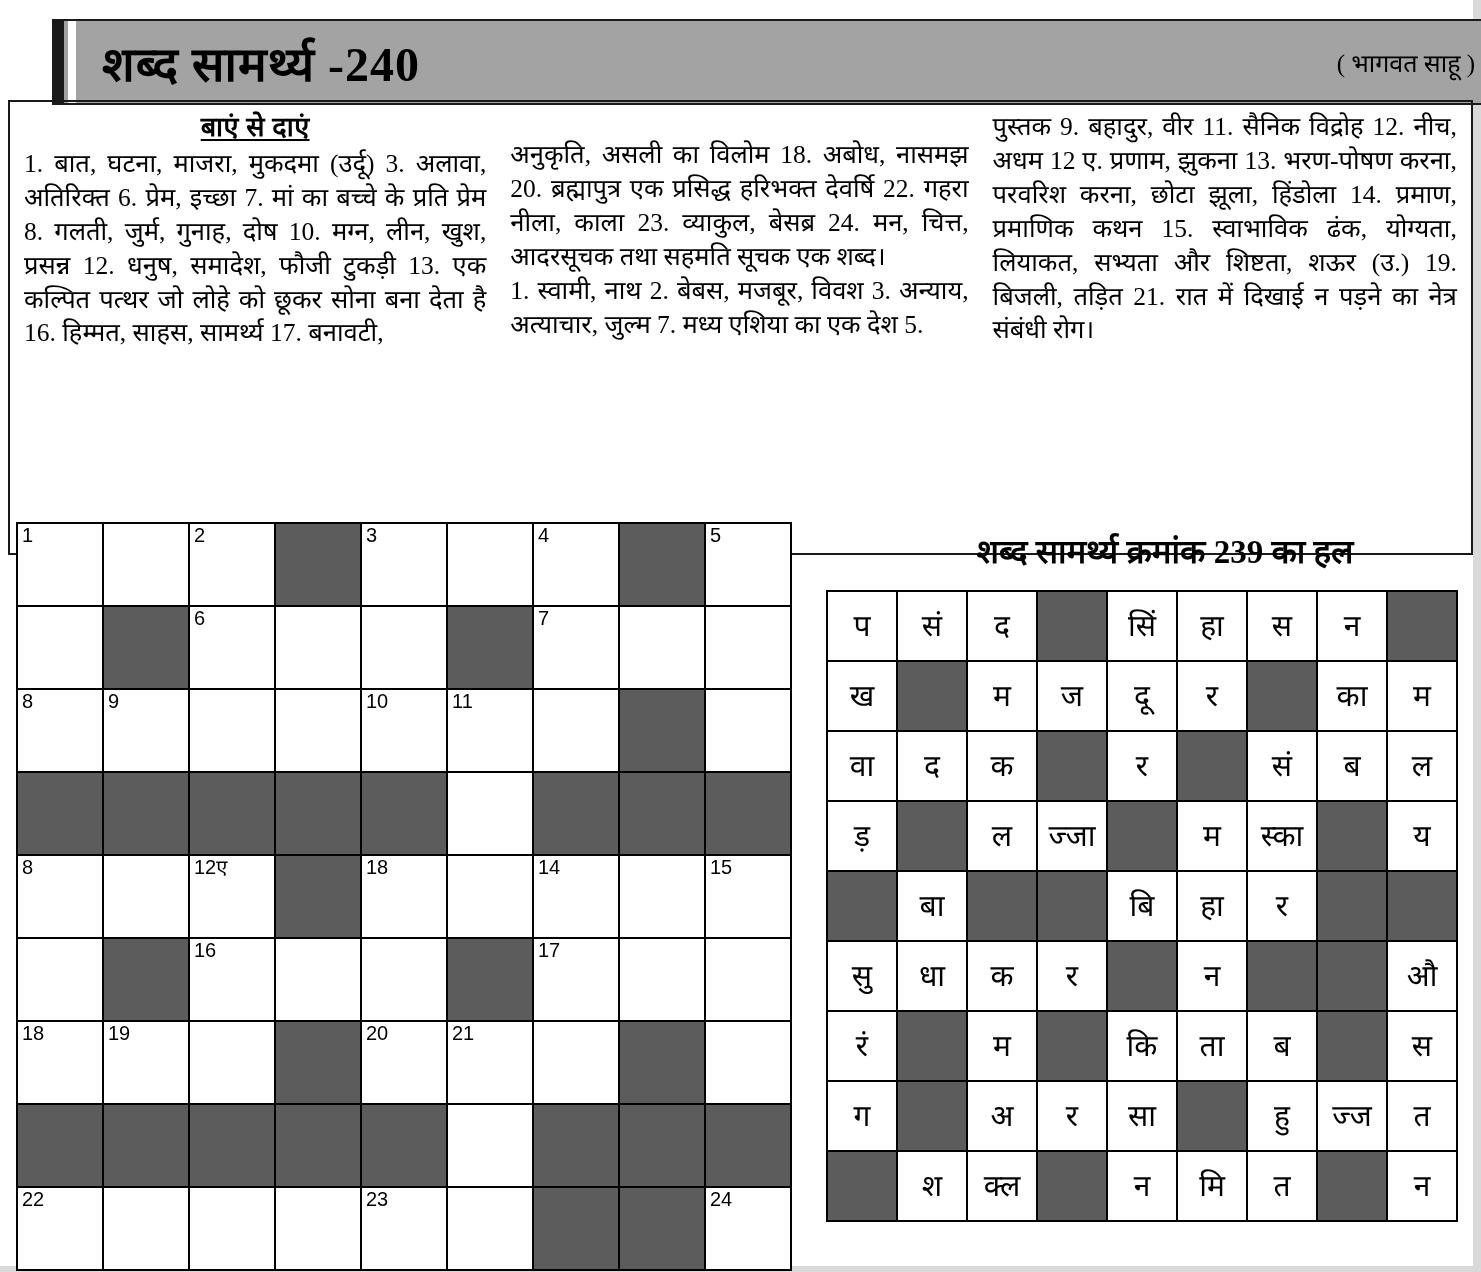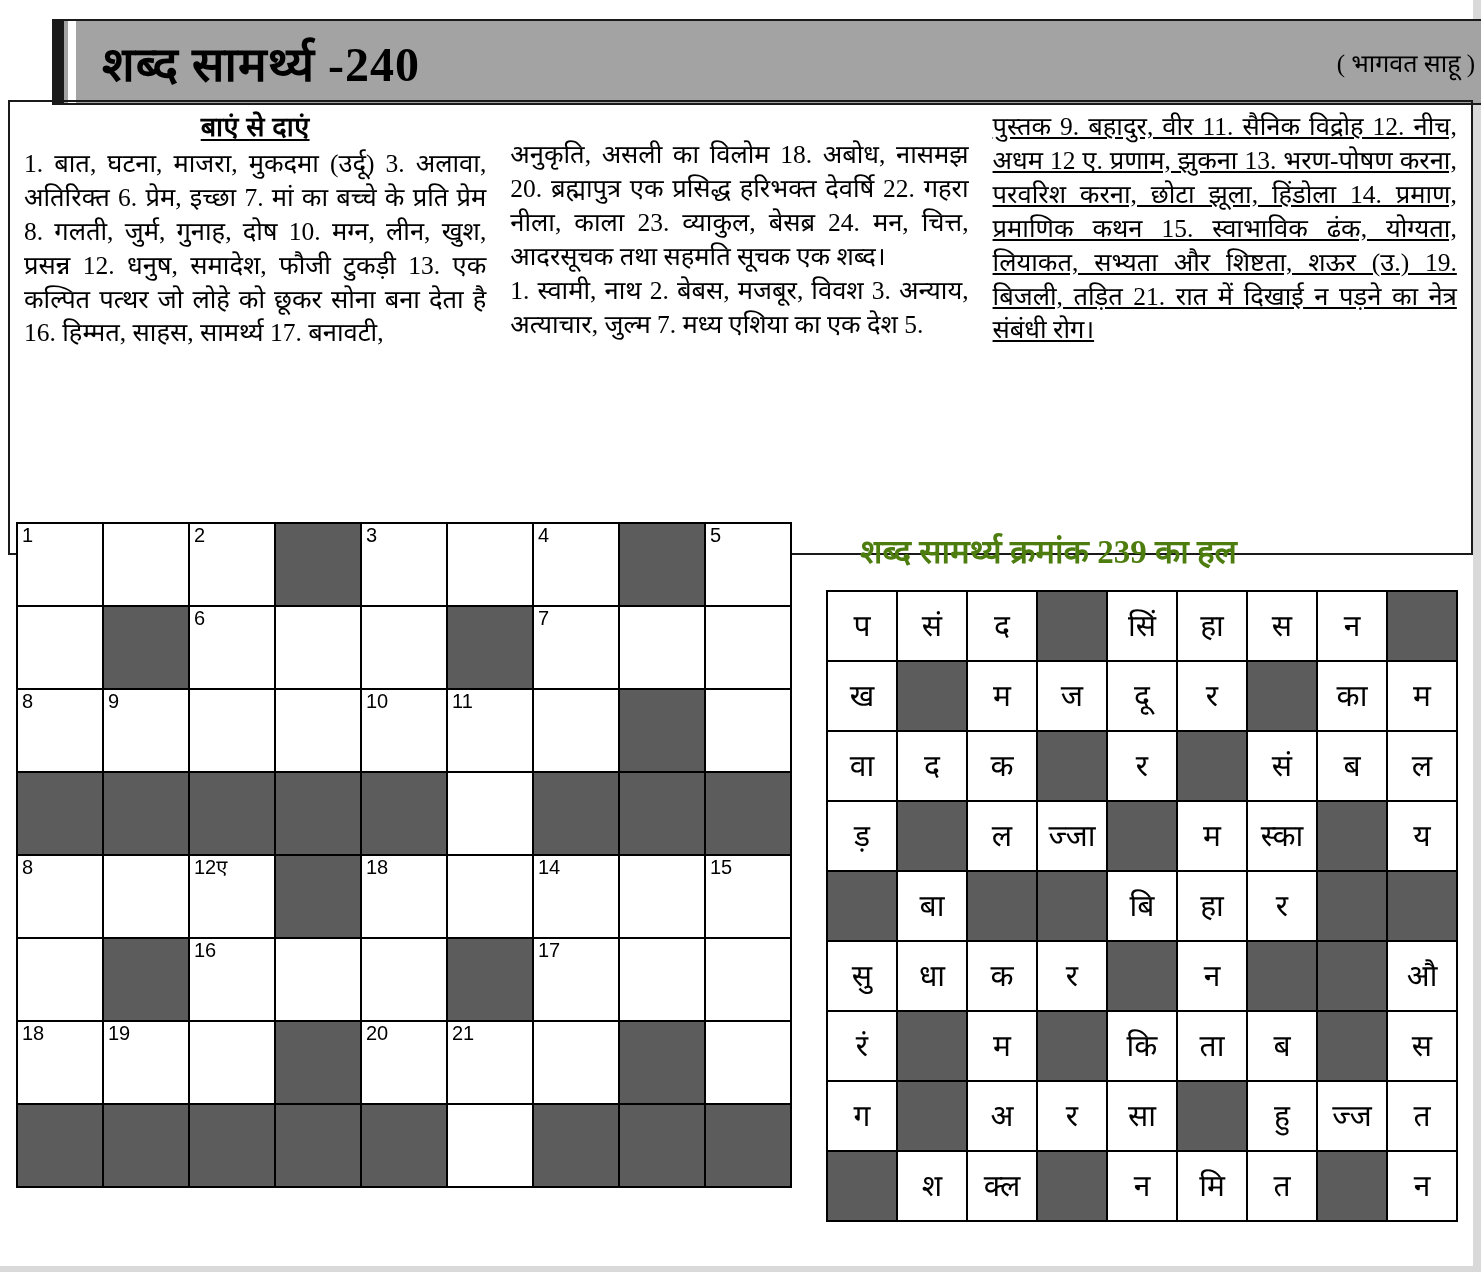--- a/index.html
+++ b/index.html
@@ -73,21 +73,21 @@
     width: 33.33%;
     padding: 0 10px;
     font-size: 25.5px;
     line-height: 1.33;
     text-align: justify;
     text-justify: inter-word;
     color: #000;
   }
   .clue-col.col1 { padding-left: 4px; padding-right: 14px; }
   .clue-col.col2 { padding-left: 10px; padding-right: 12px; margin-top: 28px; }
-  .clue-col.col3 { padding-left: 12px; padding-right: 4px; text-decoration: underline; }
+  .clue-col.col3 { padding-left: 12px; padding-right: 4px; }
   .clue-heading {
     text-align: center;
     font-weight: bold;
     font-size: 27px;
     margin-bottom: 1px;
     text-decoration: none;
     letter-spacing: 0.5px;
   }
   .clue-heading u { text-decoration: underline; text-underline-offset: 3px; }
   .clue-text { display: block; }
@@ -119,23 +119,24 @@
     font-family: "Liberation Sans", sans-serif;
     color: #000;
     line-height: 1.05;
   }
 
   
   .sol-title {
     position: absolute;
     left: 860px; top: 528px;
     width: 610px;
+    text-align: center;
     font-size: 33px;
     font-weight: bold;
-    color: #4d7c0f;
+    color: #000000;
     white-space: nowrap;
   }
   .sol-wrap {
     position: absolute;
     left: 826px; top: 590px;
   }
   table.sgrid { border-collapse: collapse; }
   table.sgrid td {
     width: 70px; height: 70px;
     border: 2px solid #000;
@@ -319,20 +320,37 @@
           <td class="blk"></td>
           <td class="blk"></td>
           <td class="blk"></td>
           <td class="blk"></td>
           <td class="blk"></td>
           <td></td>
           <td class="blk"></td>
           <td class="blk"></td>
           <td class="blk"></td>
         </tr>
+        <tr>
+          <td>
+            <span class="num">22</span>
+          </td>
+          <td></td>
+          <td></td>
+          <td></td>
+          <td>
+            <span class="num">23</span>
+          </td>
+          <td></td>
+          <td class="blk"></td>
+          <td class="blk"></td>
+          <td>
+            <span class="num">24</span>
+          </td>
+        </tr>
       </tbody>
   </table>
 </div>
 
 <div class="sol-title">शब्द सामर्थ्य क्रमांक 239 का हल</div>
 <div class="sol-wrap">
   <table class="sgrid">
     <tbody id="sgrid-body">
         <tr>
           <td>प</td>

